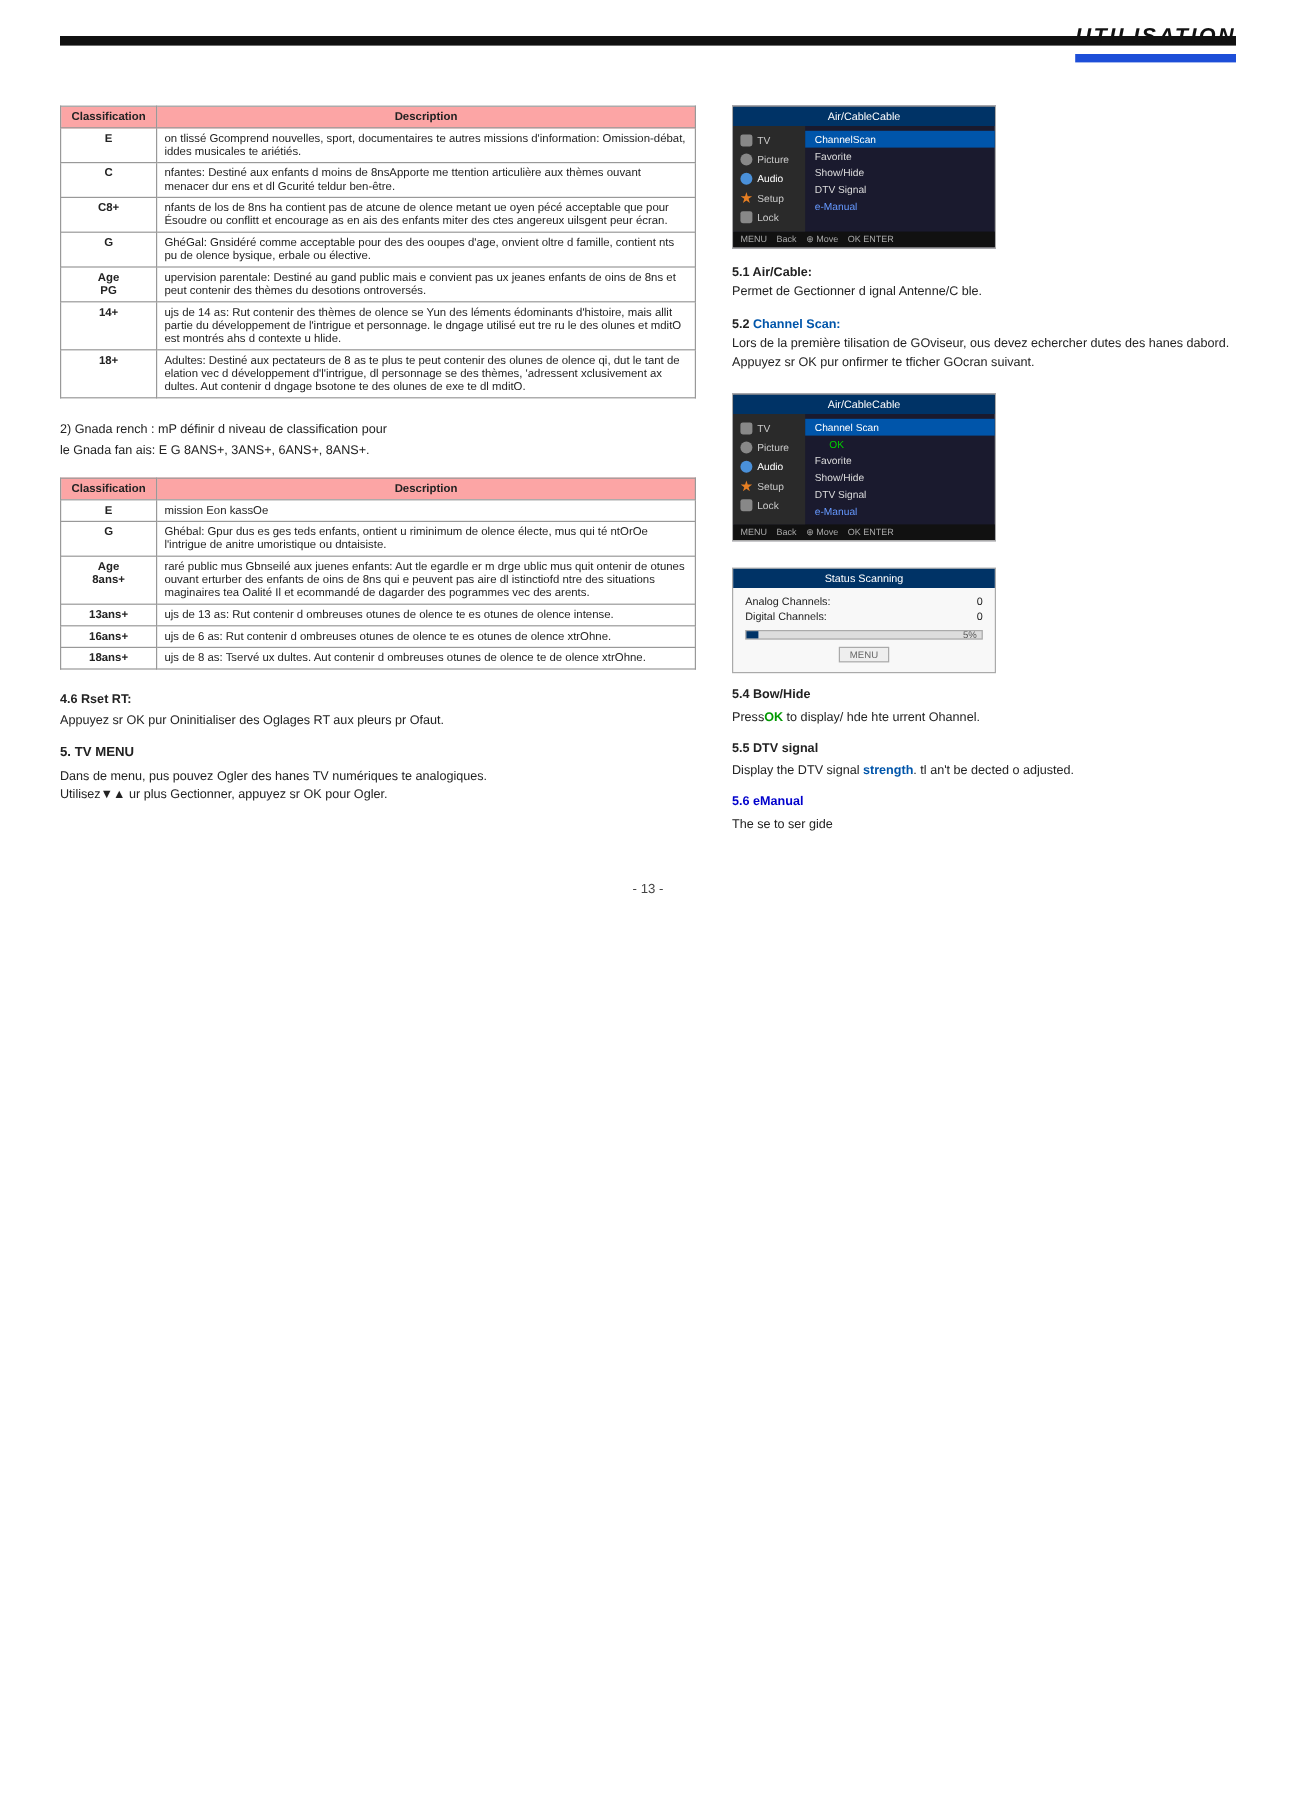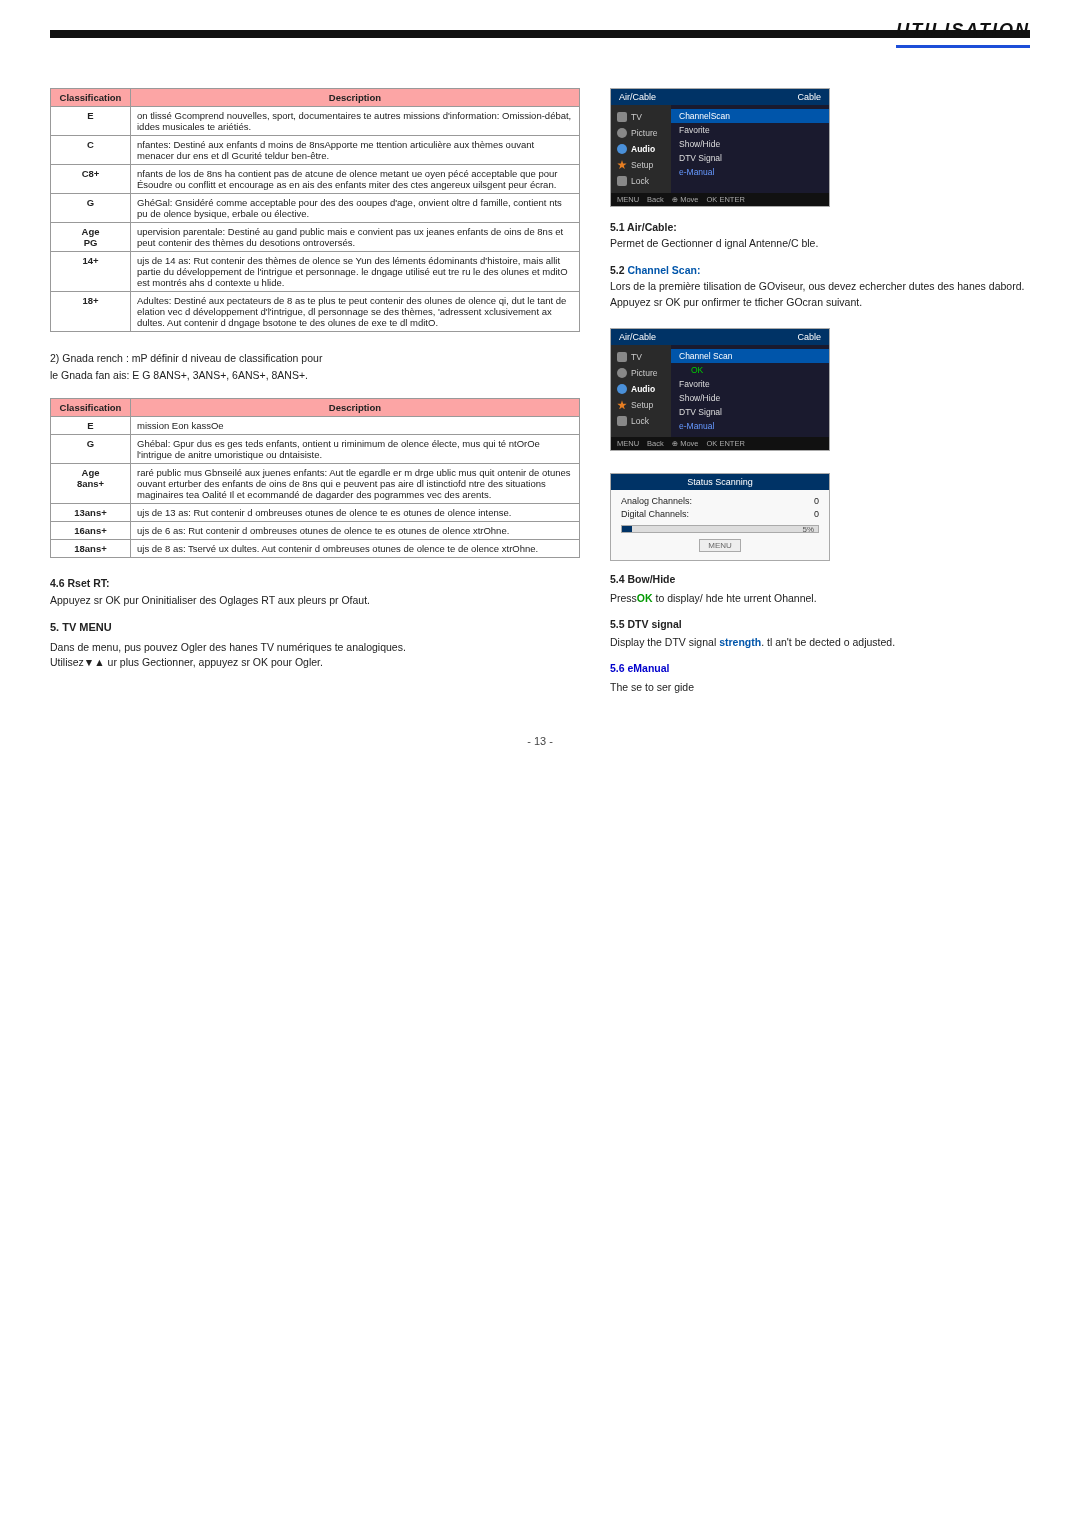--- a/index.html
+++ b/index.html
@@ -23,21 +23,21 @@
     
     .header {
       position: absolute;
       top: 20px;
       right: 50px;
       font-style: italic;
       font-weight: bold;
       font-size: 18px;
       letter-spacing: 2px;
       color: #111;
-      border-bottom: 3px solid #1d4ed8;
+      border-bottom: 7px solid #1d4ed8;
       padding-bottom: 4px;
     }
 
     
     .top-bar {
       width: 100%;
       height: 8px;
       background: #111;
       margin-bottom: 30px;
     }
@@ -92,21 +92,21 @@
       color: #fff;
       font-size: 9px;
       margin-bottom: 12px;
       width: 220px;
     }
 
     .tv-menu-header {
       background: #003366;
       padding: 3px 8px;
       display: flex;
-      justify-content: space-between;
+      justify-content: center;
       font-size: 9px;
     }
 
     .tv-menu-sidebar {
       display: flex;
     }
 
     .tv-menu-nav {
       width: 60px;
       background: #2a2a2a;
@@ -117,21 +117,21 @@
       padding: 3px 6px;
       font-size: 8.5px;
       color: #ccc;
       display: flex;
       align-items: center;
       gap: 4px;
     }
 
     .tv-menu-nav-item.active {
       color: #fff;
-      font-weight: bold;
+      font-weight: normal;
     }
 
     .nav-icon {
       width: 10px;
       height: 10px;
       background: #555;
       border-radius: 50%;
       display: inline-block;
     }
 

